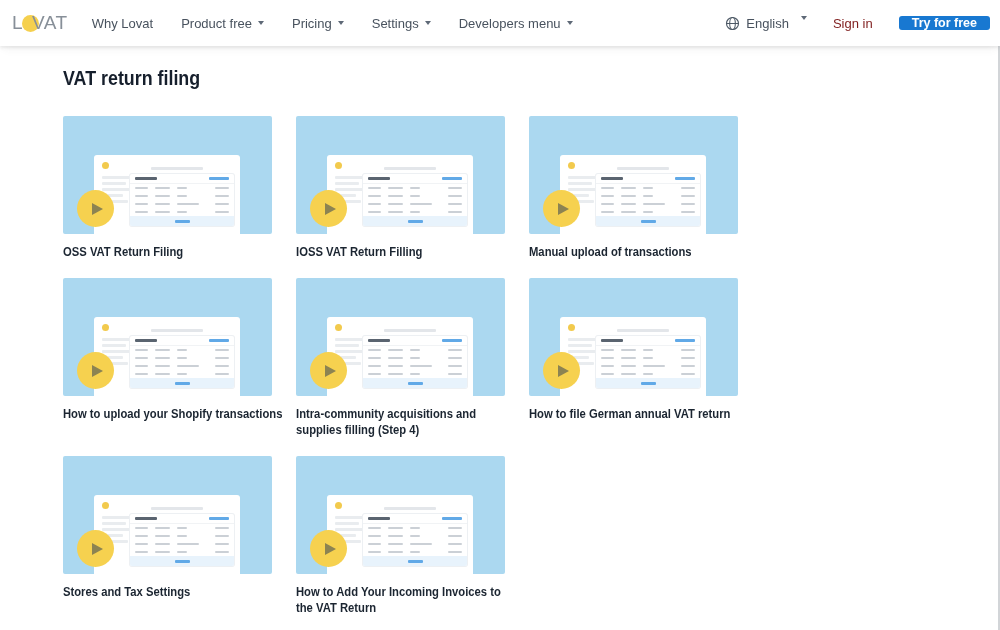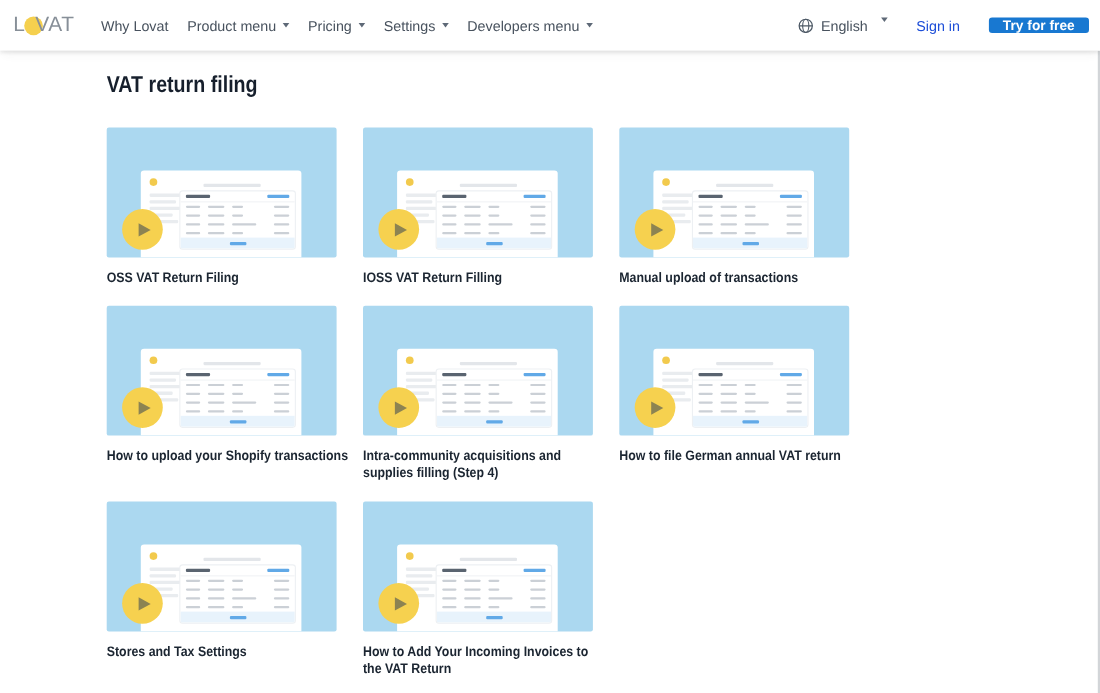--- a/index.html
+++ b/index.html
@@ -37,21 +37,21 @@
     width: 17px; height: 17px;
     border-radius: 50%;
     background: #F5D04E;
     display: inline-block;
     margin: 1px -7px 0 -1px;
   }
   .logo-vat { position: relative; z-index: 1; }
   nav {
     display: flex;
     align-items: flex-end;
-    gap: 17px;
+    gap: 28px;
     margin-left: 24px;
     font-size: 13px;
     color: #48525E;
   }
   .nav-item {
     display: flex;
     align-items: center;
     cursor: pointer;
     white-space: nowrap;
     text-decoration: none;
@@ -67,35 +67,35 @@
   }
   .header-right {
     margin-left: auto;
     display: flex;
     align-items: center;
     gap: 26px;
     font-size: 13px;
     color: #48525E;
   }
   .lang { display: flex; align-items: flex-start; gap: 6px; cursor: pointer; }
-  .signin { cursor: pointer; white-space: nowrap; text-decoration: none; color: #1d4ed8; }
+  .signin { cursor: pointer; white-space: nowrap; text-decoration: none; color: #7f1d1d; }
   .cta {
     background: var(--cta-blue, #1878D1);
     color: #fff;
     border: none;
     font-family: "Liberation Sans", sans-serif;
     font-size: 12.5px;
     font-weight: 700;
     padding: 0 13px;
     border-radius: 3px;
     cursor: pointer;
   }
 
   
-  main { padding: 20px 0 0 97px; }
+  main { padding: 20px 0 0 63px; }
   .page-title {
     font-size: 21px;
     font-weight: 700;
     color: var(--heading, #161F2C);
     transform: scaleX(.85);
     transform-origin: left center;
     margin: 0 0 26px;
     white-space: nowrap;
   }
   .grid {
@@ -210,21 +210,21 @@
   <a class="logo">
     <span class="logo-l">L</span>
     <span class="logo-dot"></span>
     <span class="logo-vat">VAT</span>
   </a>
   <nav>
     <a class="nav-item">
       <span>Why Lovat</span>
     </a>
     <a class="nav-item">
-      <span>Product menu</span>
+      <span>Product free</span>
       <i class="chev"></i>
     </a>
     <a class="nav-item">
       <span>Pricing</span>
       <i class="chev"></i>
     </a>
     <a class="nav-item">
       <span>Settings</span>
       <i class="chev"></i>
     </a>

